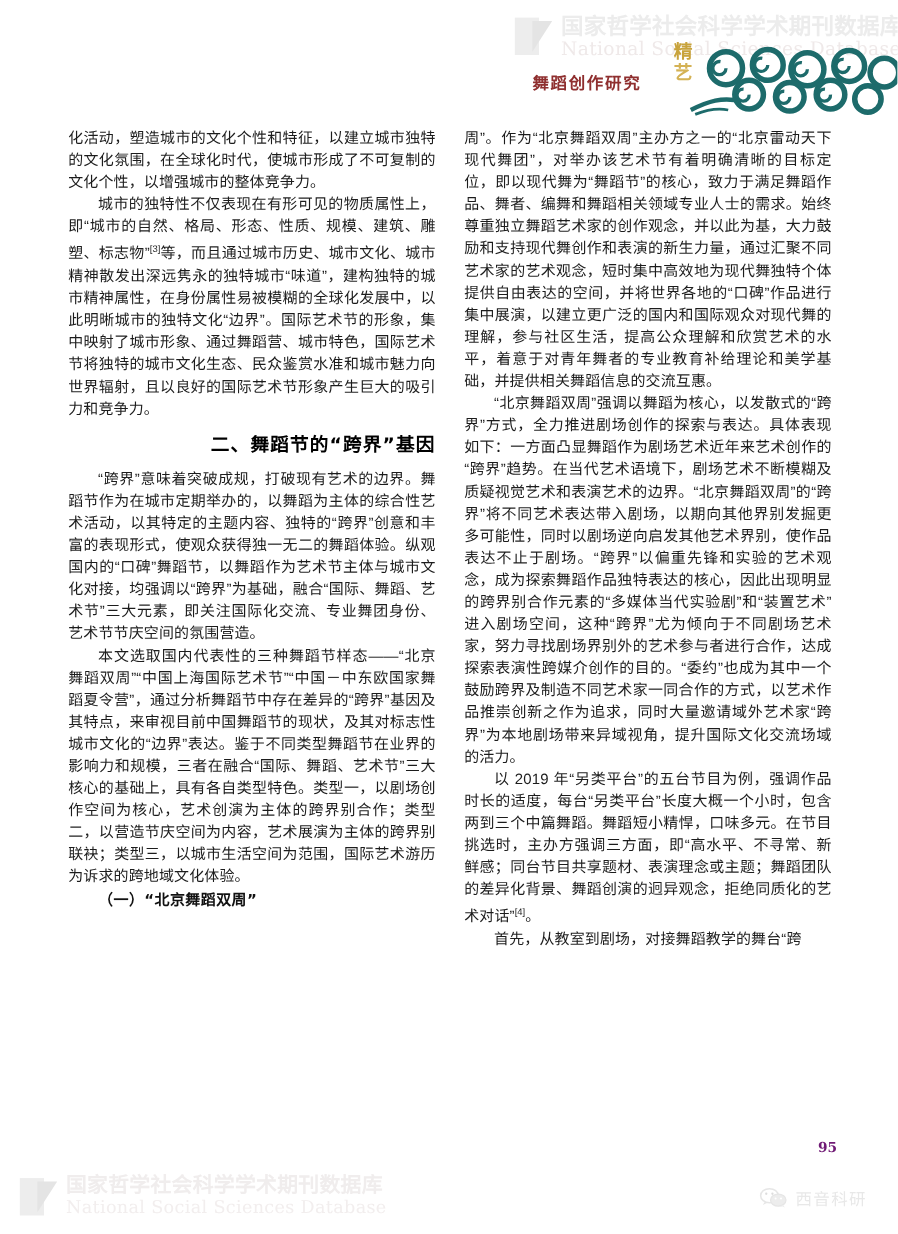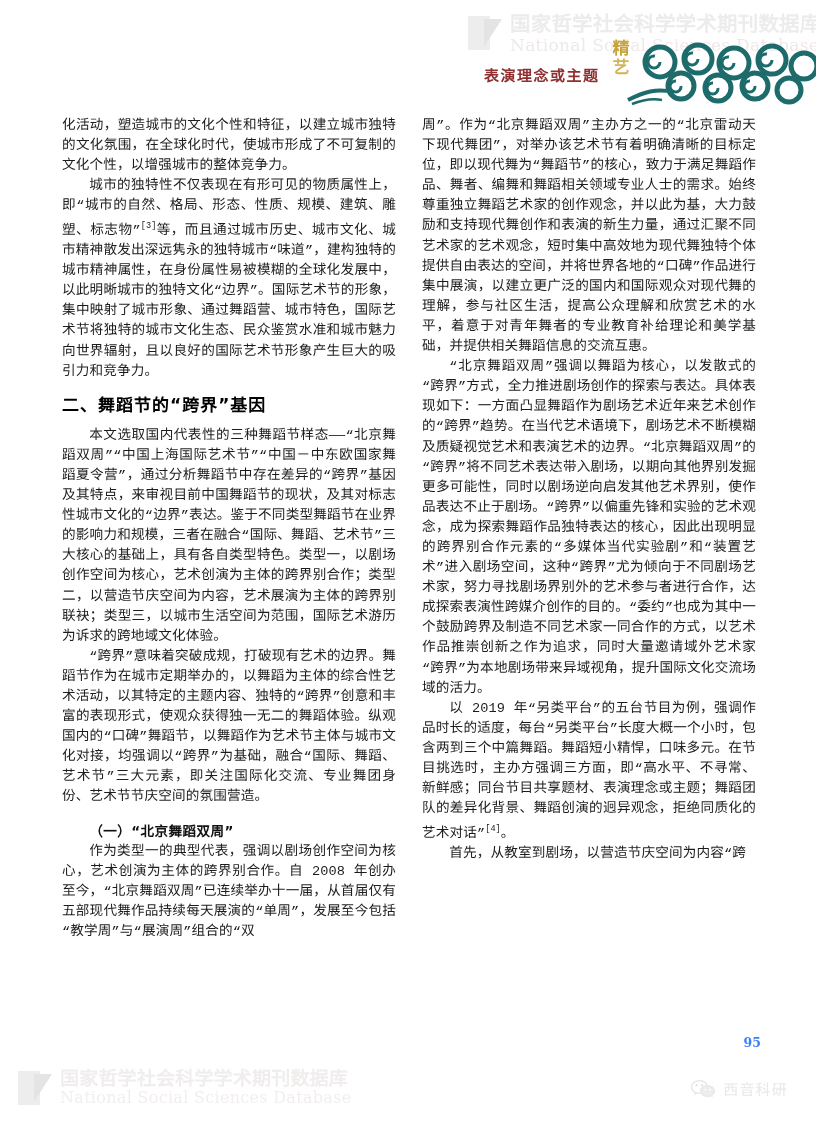--- a/index.html
+++ b/index.html
@@ -115,44 +115,44 @@
     left: 62px;
     top: 116px;
     width: 694px;
     display: flex;
     gap: 26px;
   }
   .col { width: 334px; }
 
   p.para {
     margin: 0;
-    font-family: Liberation Mono, monospace;
+    font-family: Liberation Sans, sans-serif;
     font-size: 13.6px;
     line-height: 20.1px;
     color: #1c1c1c;
     text-align: justify;
     text-justify: inter-ideograph;
     letter-spacing: 0.15px;
     text-indent: 2em;
     word-break: break-all;
   }
   p.para.noind { text-indent: 0; }
 
   h2.section-heading {
     margin: 11px 0 9px 0;
     font-family: "DejaVu Sans", "Liberation Sans", sans-serif;
     font-size: 17px;
     font-weight: 700;
     color: #000;
-    text-align: left;
+    text-align: right;
     letter-spacing: 1px;
     line-height: 24px;
   }
   h3.sub-heading {
-    margin: 13px 0 1px 0;
+    margin: 1px 0 1px 0;
     font-family: "DejaVu Sans", "Liberation Sans", sans-serif;
     font-size: 13.6px;
     font-weight: 700;
     color: #111;
     text-indent: 2em;
     letter-spacing: 0.4px;
     line-height: 20.1px;
   }
   sup.ref {
     font-size: 8.6px;
@@ -161,21 +161,21 @@
   }
 
   
   .page-number {
     position: absolute;
     left: 0; right: 55px;
     top: 1035px;
     text-align: right;
     font-family: "DejaVu Serif", "Liberation Serif", serif;
     font-size: 12.5px;
-    color: #3b82f6;
+    color: #701a75;
     font-weight: 700;
   }
   .wm-bottom {
     position: absolute;
     left: 18px;
     top: 1069px;
     width: 400px;
     height: 46px;
     display: flex;
     align-items: flex-start;
@@ -210,21 +210,21 @@
       <div class="m-box"></div>
       <div class="m-tri"></div>
     </div>
     <div class="wm-text">
       <div class="wm-cn">国家哲学社会科学学术期刊数据库</div>
       <div class="wm-en">National Social Sciences Database</div>
     </div>
   </div>
 
   <div class="banner">
-    <div class="banner-title">表演理念或主题</div>
+    <div class="banner-title">舞蹈创作研究</div>
 
     <div class="banner-seal">
       <span class="s1">精</span>
       <span class="s2">艺</span>
     </div>
 
     <svg class="banner-svg" width="190" height="66" viewBox="0 0 190 66">
       <g fill="none" stroke="#1d6b6b" stroke-width="5">
         <circle cx="34" cy="20" r="15"></circle>
         <circle cx="72" cy="17" r="14"></circle>
@@ -253,35 +253,34 @@
 
 <div class="content">
 
   <div class="col">
     <p class="para noind">化活动，塑造城市的文化个性和特征，以建立城市独特的文化氛围，在全球化时代，使城市形成了不可复制的文化个性，以增强城市的整体竞争力。</p>
 
     <p class="para"><span>城市的独特性不仅表现在有形可见的物质属性上，即“城市的自然、格局、形态、性质、规模、建筑、雕塑、标志物”</span><sup class="ref">[3]</sup><span>等，而且通过城市历史、城市文化、城市精神散发出深远隽永的独特城市“味道”，建构独特的城市精神属性，在身份属性易被模糊的全球化发展中，以此明晰城市的独特文化“边界”。国际艺术节的形象，集中映射了城市形象、通过舞蹈营、城市特色，国际艺术节将独特的城市文化生态、民众鉴赏水准和城市魅力向世界辐射，且以良好的国际艺术节形象产生巨大的吸引力和竞争力。</span></p>
 
     <h2 class="section-heading">二、舞蹈节的“跨界”基因</h2>
 
+    <p class="para">“跨界”意味着突破成规，打破现有艺术的边界。舞蹈节作为在城市定期举办的，以舞蹈为主体的综合性艺术活动，以其特定的主题内容、独特的“跨界”创意和丰富的表现形式，使观众获得独一无二的舞蹈体验。纵观国内的“口碑”舞蹈节，以舞蹈作为艺术节主体与城市文化对接，均强调以“跨界”为基础，融合“国际、舞蹈、艺术节”三大元素，即关注国际化交流、专业舞团身份、艺术节节庆空间的氛围营造。</p>
     <p class="para">本文选取国内代表性的三种舞蹈节样态——“北京舞蹈双周”“中国上海国际艺术节”“中国－中东欧国家舞蹈夏令营”，通过分析舞蹈节中存在差异的“跨界”基因及其特点，来审视目前中国舞蹈节的现状，及其对标志性城市文化的“边界”表达。鉴于不同类型舞蹈节在业界的影响力和规模，三者在融合“国际、舞蹈、艺术节”三大核心的基础上，具有各自类型特色。类型一，以剧场创作空间为核心，艺术创演为主体的跨界别合作；类型二，以营造节庆空间为内容，艺术展演为主体的跨界别联袂；类型三，以城市生活空间为范围，国际艺术游历为诉求的跨地域文化体验。</p>
-    <p class="para">“跨界”意味着突破成规，打破现有艺术的边界。舞蹈节作为在城市定期举办的，以舞蹈为主体的综合性艺术活动，以其特定的主题内容、独特的“跨界”创意和丰富的表现形式，使观众获得独一无二的舞蹈体验。纵观国内的“口碑”舞蹈节，以舞蹈作为艺术节主体与城市文化对接，均强调以“跨界”为基础，融合“国际、舞蹈、艺术节”三大元素，即关注国际化交流、专业舞团身份、艺术节节庆空间的氛围营造。</p>
 
     <h3 class="sub-heading">（一）“北京舞蹈双周”</h3>
 
-    <p class="para">作为类型一的典型代表，强调以剧场创作空间为核心，艺术创演为主体的跨界别合作。自 2008 年创办至今，“北京舞蹈双周”已连续举办十一届，从首届仅有五部现代舞作品持续每天展演的“单周”，发展至今包括“教学周”与“展演周”组合的“双</p>
   </div>
 
   <div class="col">
     <p class="para noind">周”。作为“北京舞蹈双周”主办方之一的“北京雷动天下现代舞团”，对举办该艺术节有着明确清晰的目标定位，即以现代舞为“舞蹈节”的核心，致力于满足舞蹈作品、舞者、编舞和舞蹈相关领域专业人士的需求。始终尊重独立舞蹈艺术家的创作观念，并以此为基，大力鼓励和支持现代舞创作和表演的新生力量，通过汇聚不同艺术家的艺术观念，短时集中高效地为现代舞独特个体提供自由表达的空间，并将世界各地的“口碑”作品进行集中展演，以建立更广泛的国内和国际观众对现代舞的理解，参与社区生活，提高公众理解和欣赏艺术的水平，着意于对青年舞者的专业教育补给理论和美学基础，并提供相关舞蹈信息的交流互惠。</p>
     <p class="para">“北京舞蹈双周”强调以舞蹈为核心，以发散式的“跨界”方式，全力推进剧场创作的探索与表达。具体表现如下：一方面凸显舞蹈作为剧场艺术近年来艺术创作的“跨界”趋势。在当代艺术语境下，剧场艺术不断模糊及质疑视觉艺术和表演艺术的边界。“北京舞蹈双周”的“跨界”将不同艺术表达带入剧场，以期向其他界别发掘更多可能性，同时以剧场逆向启发其他艺术界别，使作品表达不止于剧场。“跨界”以偏重先锋和实验的艺术观念，成为探索舞蹈作品独特表达的核心，因此出现明显的跨界别合作元素的“多媒体当代实验剧”和“装置艺术”进入剧场空间，这种“跨界”尤为倾向于不同剧场艺术家，努力寻找剧场界别外的艺术参与者进行合作，达成探索表演性跨媒介创作的目的。“委约”也成为其中一个鼓励跨界及制造不同艺术家一同合作的方式，以艺术作品推崇创新之作为追求，同时大量邀请域外艺术家“跨界”为本地剧场带来异域视角，提升国际文化交流场域的活力。</p>
 
     <p class="para"><span>以 2019 年“另类平台”的五台节目为例，强调作品时长的适度，每台“另类平台”长度大概一个小时，包含两到三个中篇舞蹈。舞蹈短小精悍，口味多元。在节目挑选时，主办方强调三方面，即“高水平、不寻常、新鲜感；同台节目共享题材、表演理念或主题；舞蹈团队的差异化背景、舞蹈创演的迥异观念，拒绝同质化的艺术对话”</span><sup class="ref">[4]</sup><span>。</span></p>
 
-    <p class="para">首先，从教室到剧场，以营造节庆空间为内容“跨</p>
+    <p class="para">首先，从教室到剧场，对接舞蹈教学的舞台“跨</p>
   </div>
 </div>
 
 <div class="page-number">95</div>
 
 <div class="wm-bottom">
   <div class="wm-mark">
     <div class="m-box"></div>
     <div class="m-tri"></div>
   </div>

